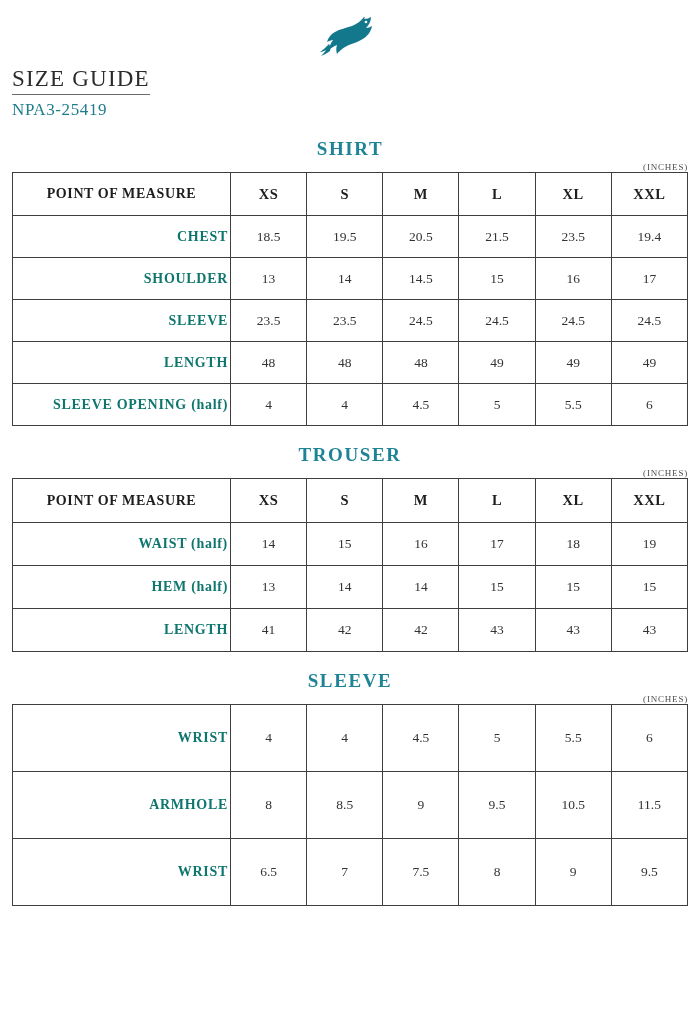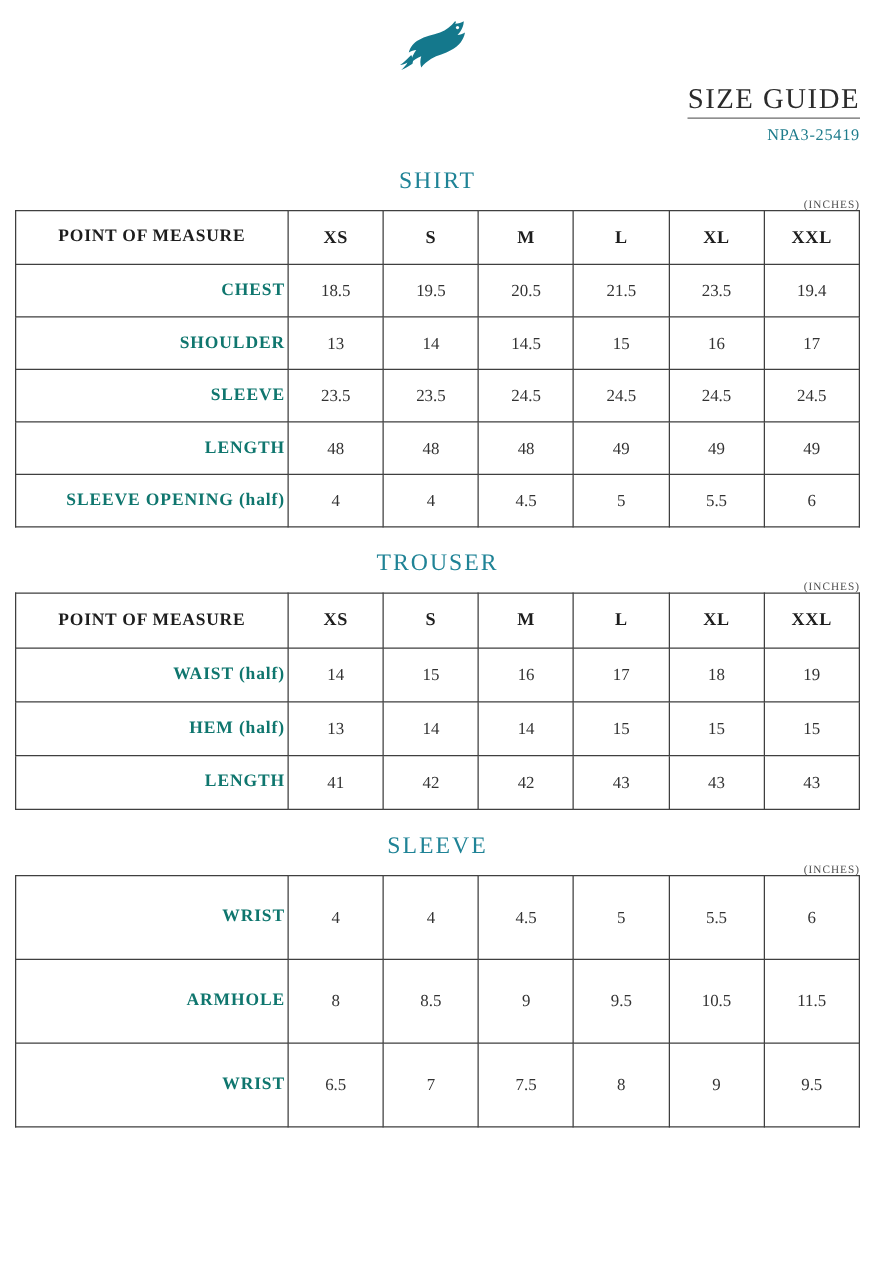--- a/index.html
+++ b/index.html
@@ -26,45 +26,46 @@
   .logo-wrap {
     display: flex;
     justify-content: center;
     align-items: center;
     padding-top: 14px;
     height: 64px;
   }
   .logo-wrap svg { display: block; }
 
   .title-block {
-    text-align: right;
+    text-align: left;
     margin-top: 2px;
   }
   .doc-title {
     font-family: "Liberation Serif", serif;
     font-size: 23px;
     letter-spacing: 1.2px;
     color: #2b2b2b;
     display: inline-block;
     padding-bottom: 2px;
     border-bottom: 1px solid #6b6b6b;
   }
   .doc-code {
     margin-top: 5px;
-    font-size: 13px;
+    font-size: 17px;
     letter-spacing: 0.6px;
     color: #1f7c8c;
   }
 
   .section-title {
     text-align: center;
     color: #1f8396;
     font-size: 19px;
     letter-spacing: 1.6px;
     margin-top: 18px;
+    font-weight: bold;
   }
   .section-sub {
     text-align: right;
     color: #4e4e4e;
     font-size: 9px;
     letter-spacing: 0.8px;
     margin-top: 2px;
   }
 
   

